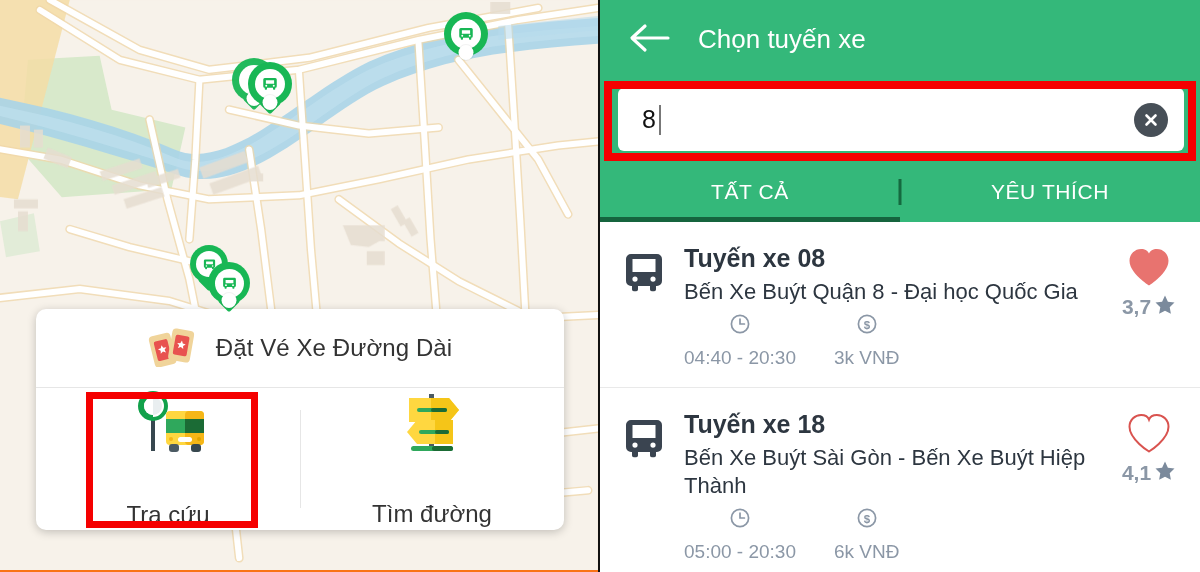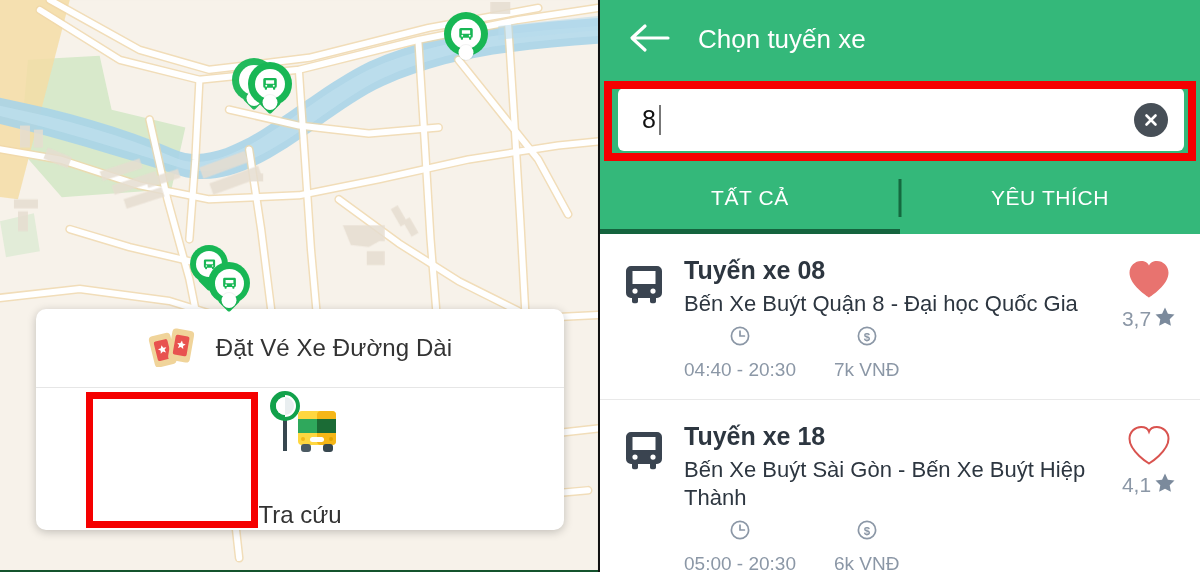--- a/index.html
+++ b/index.html
@@ -6,21 +6,21 @@
   html, body {
     width: 1200px; height: 572px;
     font-family: "Liberation Sans", sans-serif;
     overflow: hidden; background: #fff;
   }
   .screen { position: relative; width: 1200px; height: 572px; display: flex; }
 
   
   .map-panel {
     position: relative; width: 600px; height: 572px;
-    background: #14532d; overflow: hidden;
+    background: #f97316; overflow: hidden;
     border-right: 2px solid #111;
   }
   .map-canvas { position: absolute; inset: 0; }
 
   
   .pin {
     position: absolute;
     width: 44px; height: 44px;
     border-radius: 50%;
     background: #18b755;
@@ -112,21 +112,21 @@
     background: #474f57; display: flex; align-items: center; justify-content: center;
     flex: 0 0 auto;
   }
   .hl-search {
     position: absolute; left: 604px; top: 81px;
     width: 592px; height: 80px;
     border: 8px solid #f50000; z-index: 30; pointer-events: none;
   }
 
   .tabbar {
-    background: #34b87a; height: 72px; display: flex; flex: 0 0 auto;
+    background: #34b87a; height: 60px; display: flex; flex: 0 0 auto;
     position: relative;
   }
   .tab {
     flex: 1; display: flex; align-items: center; justify-content: center;
     color: #fff; font-size: 21px; letter-spacing: .6px;
     position: relative;
   }
   .tab-sep {
     position: absolute; left: 50%; top: 17px; bottom: 17px;
     width: 3px; background: #14693f; transform: translateX(-50%);
@@ -152,20 +152,21 @@
     font-size: 22px; color: #2d3640; line-height: 1.28; margin-bottom: 7px;
   }
   .route-meta { display: flex; align-items: center; gap: 10px; }
   .meta-group { display: flex; align-items: center; gap: 8px; flex-direction: column; }
   .meta-text { font-size: 19px; color: #8b97a6; }
   .meta-gap { width: 18px; }
   .route-right {
     flex: 0 0 auto; width: 66px;
     display: flex; flex-direction: column; align-items: center; gap: 2px;
     padding-top: 2px;
+    font-weight: bold;
   }
   .rating-row { display: flex; align-items: center; gap: 3px; }
   .rating-text { font-size: 21px; color: #8b97a6; }
 </style>
 </head>
 <body>
 
 <div class="screen">
 
   <div class="map-panel">
@@ -320,20 +321,40 @@
               <rect x="48" y="48" width="14" height="5" rx="2.5" fill="#fff"></rect>
               <circle cx="41" cy="50" r="2" fill="#f5b617"></circle>
               <circle cx="69" cy="50" r="2" fill="#e0a400"></circle>
               <rect x="39" y="55" width="10" height="8" rx="3" fill="#4b5a63"></rect>
               <rect x="61" y="55" width="10" height="8" rx="3" fill="#37474f"></rect>
             </svg>
           </span>
           <span class="card-action-label">Tra cứu</span>
         </div>
 
+        <div class="card-action">
+          <span>
+            <svg width="70" height="64" viewBox="0 0 70 64">
+              <rect x="32" y="4" width="5" height="52" fill="#4b5a63"></rect>
+
+              <path d="M12 8 H52 L62 20 L52 32 H12 Z" fill="#ffd740"></path>
+              <path d="M34 8 H52 L62 20 L52 32 H34 Z" fill="#f5c518"></path>
+              <rect x="20" y="18" width="30" height="4" rx="2" fill="#2fa85c"></rect>
+              <rect x="34" y="18" width="16" height="4" rx="2" fill="#1b6b35"></rect>
+
+              <path d="M56 30 H20 L10 42 L20 54 H56 Z" fill="#ffd740"></path>
+              <path d="M56 30 H38 L38 54 H56 Z" fill="#f5c518"></path>
+              <rect x="22" y="40" width="30" height="4" rx="2" fill="#2fa85c"></rect>
+              <rect x="38" y="40" width="14" height="4" rx="2" fill="#1b6b35"></rect>
+              <rect x="14" y="56" width="42" height="5" rx="2.5" fill="#2fa85c"></rect>
+              <rect x="35" y="56" width="21" height="5" rx="2.5" fill="#1b6b35"></rect>
+            </svg>
+          </span>
+          <span class="card-action-label">Tìm đường</span>
+        </div>
       </div>
     </div>
 
     <div class="hl-left"></div>
   </div>
 
   <div class="app-panel">
 
     <div class="app-header">
       <span>
@@ -390,21 +411,21 @@
               <span class="meta-text">04:40 - 20:30</span>
             </span>
             <span class="meta-gap"></span>
             <span class="meta-group">
               <span>
                 <svg width="22" height="22" viewBox="0 0 22 22">
                   <circle cx="11" cy="11" r="8.6" fill="none" stroke="#8b97a6" stroke-width="1.7"></circle>
                   <text x="11" y="15.6" text-anchor="middle" font-size="11.5" font-family="Liberation Sans, sans-serif" font-weight="bold" fill="#8b97a6">$</text>
                 </svg>
               </span>
-              <span class="meta-text">7k VNĐ</span>
+              <span class="meta-text">3k VNĐ</span>
             </span>
           </div>
         </div>
         <div class="route-right">
           <span>
             <svg width="46" height="42" viewBox="0 0 46 42">
               <path d="M23 39.5S3.5 27.5 3.5 14.8C3.5 7.9 9 3 15.1 3c3.9 0 7 2.1 7.9 4.6C23.9 5.1 27 3 30.9 3 37 3 42.5 7.9 42.5 14.8 42.5 27.5 23 39.5 23 39.5z" fill="#e8736f"></path>
             </svg>
           </span>
           <span class="rating-row">

